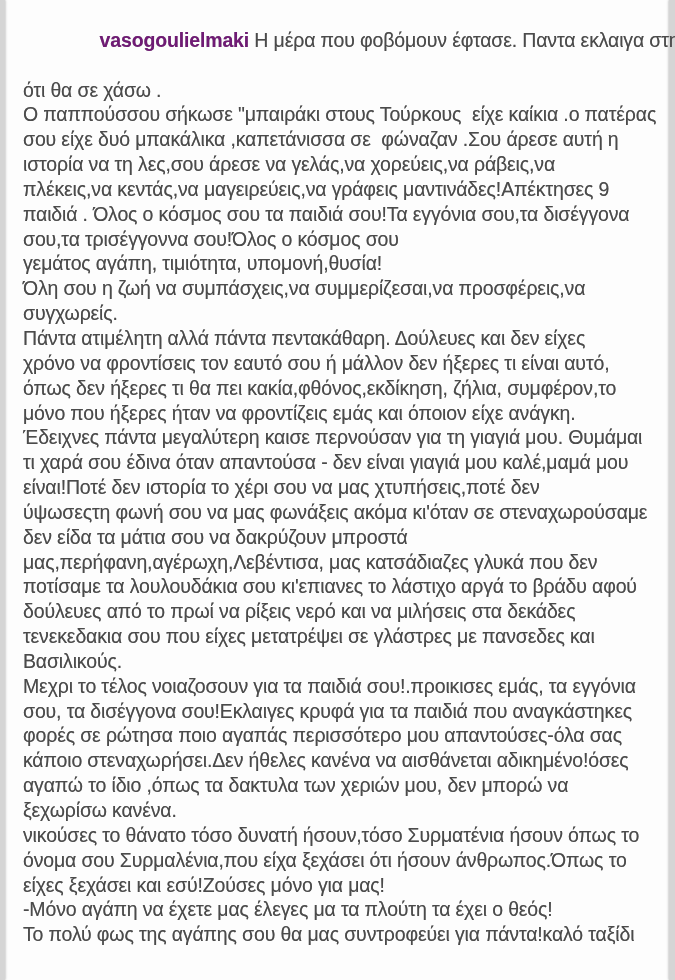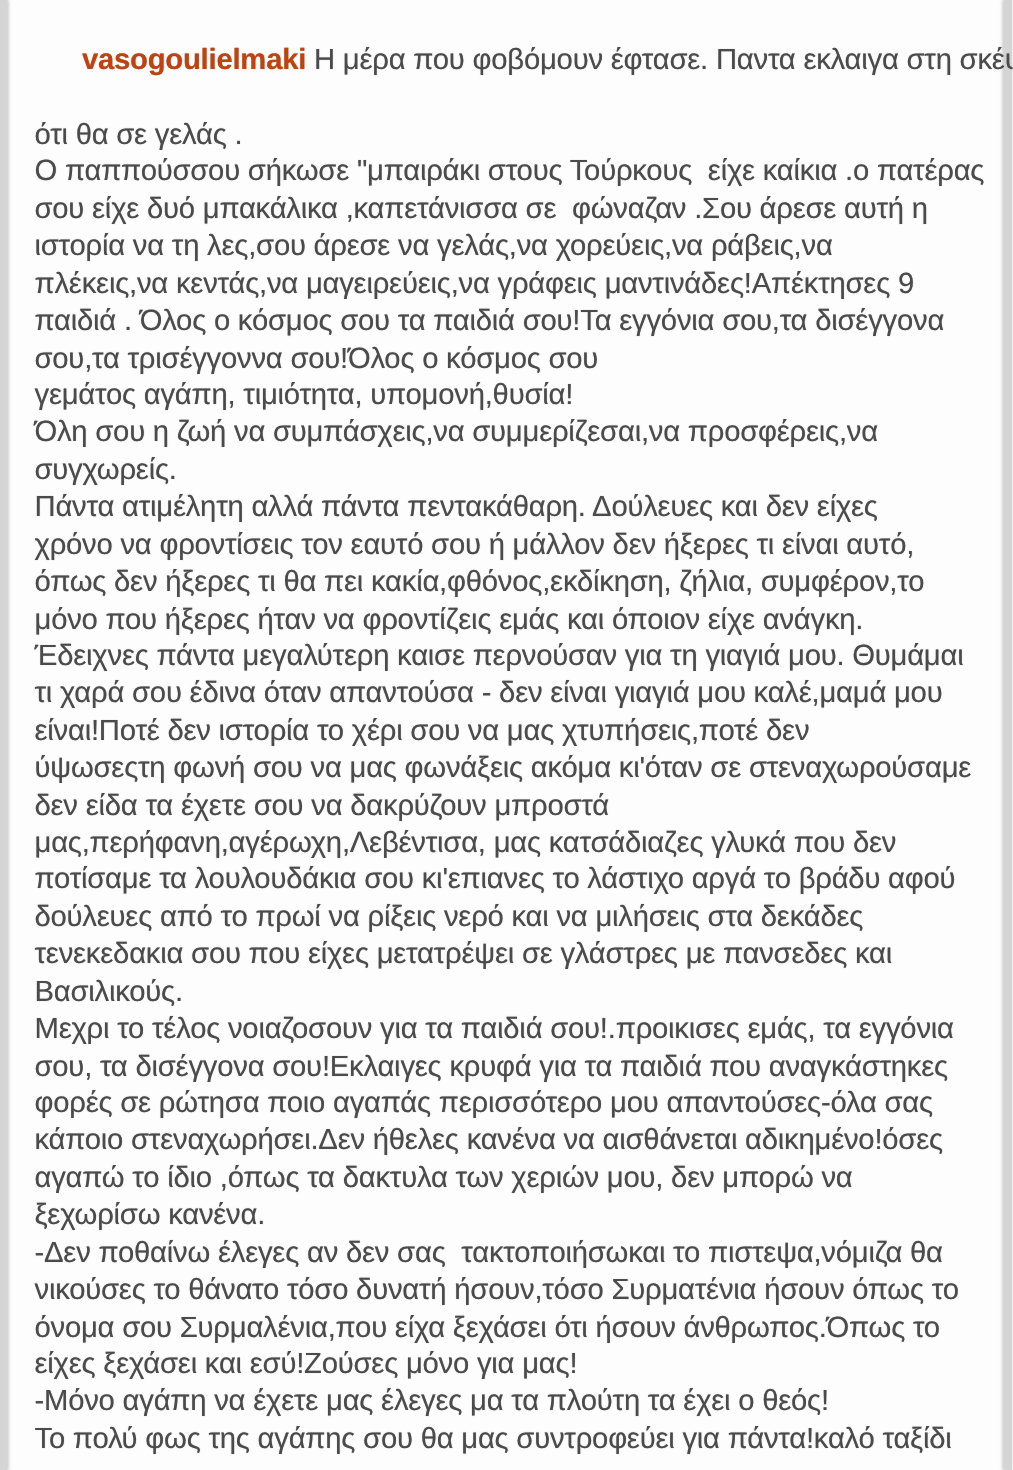--- a/index.html
+++ b/index.html
@@ -45,38 +45,39 @@
   }
   .line {
     font-size: 19.5px;
     line-height: 24.85px;
     white-space: pre;
     letter-spacing: -0.15px;
     text-shadow: 0 0 0.6px rgba(75,75,75,0.55);
   }
   .username {
     font-weight: bold;
-    color: #c2410c;
+    color: #701a75;
     cursor: pointer;
+    margin-left: 45px;
   }
 </style>
 </head>
 <body>
 
 <div class="page">
   <div class="edge edge-left"></div>
   <div class="edge edge-right"></div>
 
   <div class="caption">
     <div class="line">
       <span class="username">vasogoulielmaki</span><span> Η μέρα που φοβόμουν έφτασε. Παντα εκλαιγα στη σκέψη</span>
     </div>
     <div>
 
-        <div class="line">ότι θα σε γελάς .</div>
+        <div class="line">ότι θα σε χάσω .</div>
 
         <div class="line">Ο παππούσσου σήκωσε "μπαιράκι στους Τούρκους  είχε καίκια .ο πατέρας</div>
 
         <div class="line">σου είχε δυό μπακάλικα ,καπετάνισσα σε  φώναζαν .Σου άρεσε αυτή η</div>
 
         <div class="line">ιστορία να τη λες,σου άρεσε να γελάς,να χορεύεις,να ράβεις,να</div>
 
         <div class="line">πλέκεις,να κεντάς,να μαγειρεύεις,να γράφεις μαντινάδες!Απέκτησες 9</div>
 
         <div class="line">παιδιά . Όλος ο κόσμος σου τα παιδιά σου!Τα εγγόνια σου,τα δισέγγονα</div>
@@ -98,21 +99,21 @@
         <div class="line">μόνο που ήξερες ήταν να φροντίζεις εμάς και όποιον είχε ανάγκη.</div>
 
         <div class="line">Έδειχνες πάντα μεγαλύτερη καισε περνούσαν για τη γιαγιά μου. Θυμάμαι</div>
 
         <div class="line">τι χαρά σου έδινα όταν απαντούσα - δεν είναι γιαγιά μου καλέ,μαμά μου</div>
 
         <div class="line">είναι!Ποτέ δεν ιστορία το χέρι σου να μας χτυπήσεις,ποτέ δεν</div>
 
         <div class="line">ύψωσεςτη φωνή σου να μας φωνάξεις ακόμα κι'όταν σε στεναχωρούσαμε</div>
 
-        <div class="line">δεν είδα τα έχετε σου να δακρύζουν μπροστά</div>
+        <div class="line">δεν είδα τα μάτια σου να δακρύζουν μπροστά</div>
 
         <div class="line">μας,περήφανη,αγέρωχη,Λεβέντισα, μας κατσάδιαζες γλυκά που δεν</div>
 
         <div class="line">ποτίσαμε τα λουλουδάκια σου κι'επιανες το λάστιχο αργά το βράδυ αφού</div>
 
         <div class="line">δούλευες από το πρωί να ρίξεις νερό και να μιλήσεις στα δεκάδες</div>
 
         <div class="line">τενεκεδακια σου που είχες μετατρέψει σε γλάστρες με πανσεδες και</div>
 
         <div class="line">Βασιλικούς.</div>
@@ -123,21 +124,20 @@
 
 
         <div class="line">φορές σε ρώτησα ποιο αγαπάς περισσότερο μου απαντούσες-όλα σας</div>
 
         <div class="line">κάποιο στεναχωρήσει.Δεν ήθελες κανένα να αισθάνεται αδικημένο!όσες</div>
 
         <div class="line">αγαπώ το ίδιο ,όπως τα δακτυλα των χεριών μου, δεν μπορώ να</div>
 
         <div class="line">ξεχωρίσω κανένα.</div>
 
-        <div class="line">-Δεν ποθαίνω έλεγες αν δεν σας  τακτοποιήσωκαι το πιστεψα,νόμιζα θα</div>
 
         <div class="line">νικούσες το θάνατο τόσο δυνατή ήσουν,τόσο Συρματένια ήσουν όπως το</div>
 
         <div class="line">όνομα σου Συρμαλένια,που είχα ξεχάσει ότι ήσουν άνθρωπος.Όπως το</div>
 
         <div class="line">είχες ξεχάσει και εσύ!Ζούσες μόνο για μας!</div>
 
         <div class="line">-Μόνο αγάπη να έχετε μας έλεγες μα τα πλούτη τα έχει ο θεός!</div>
 
         <div class="line">Το πολύ φως της αγάπης σου θα μας συντροφεύει για πάντα!καλό ταξίδι</div>

